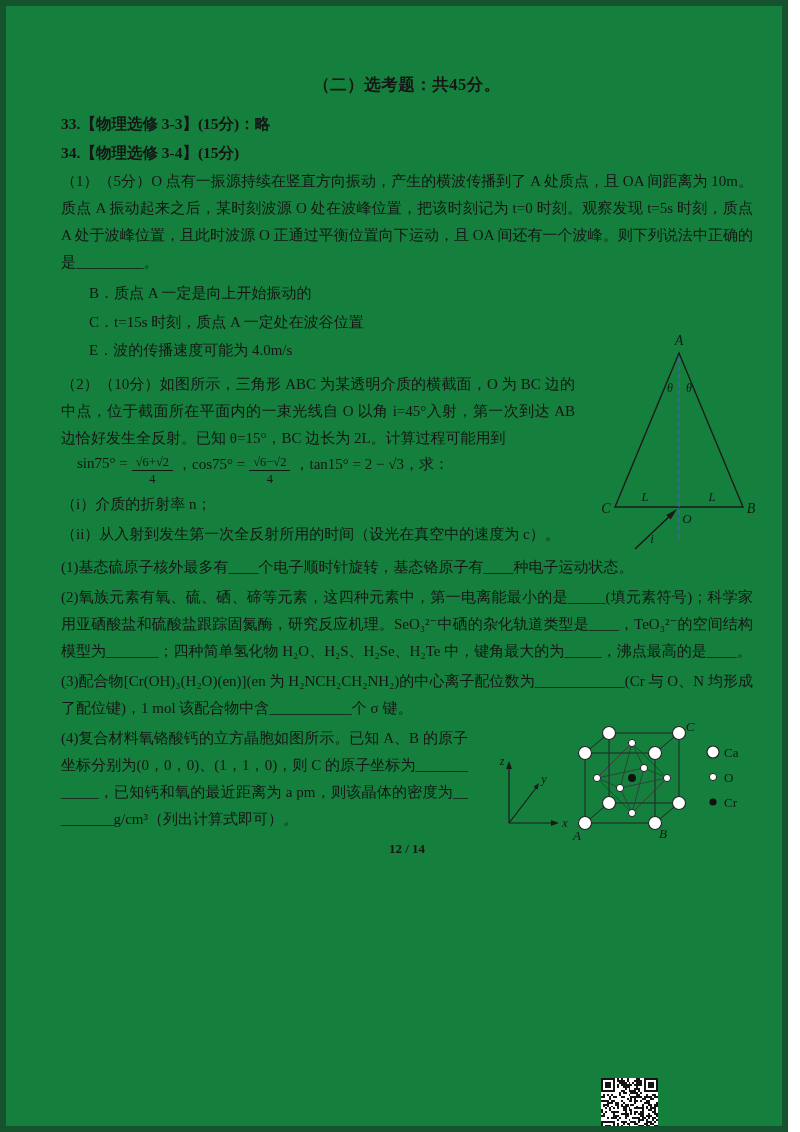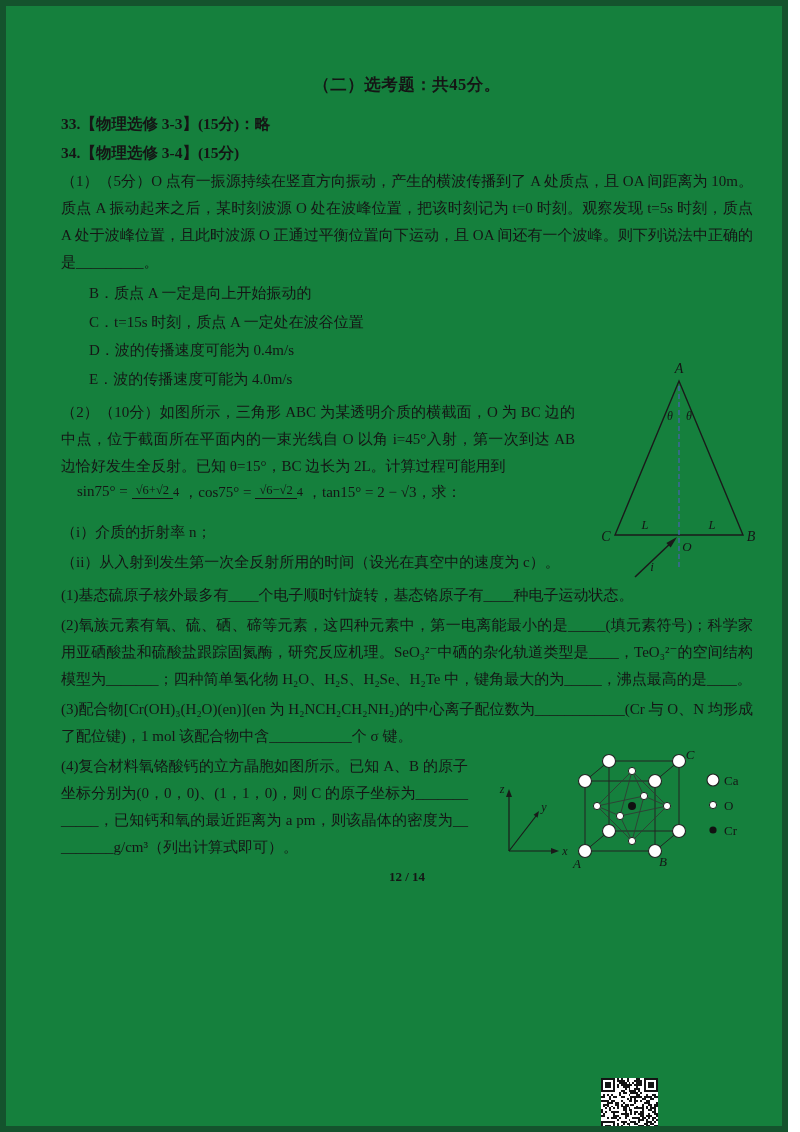--- a/index.html
+++ b/index.html
@@ -11,21 +11,21 @@
   }
   .content { position:absolute; left:55px; top:68px; width:692px; }
   .section-title { text-align:center; font-weight:bold; font-size:16.5px; margin-bottom:14px; letter-spacing:.5px; }
   .qhead { font-weight:bold; font-size:15.5px; line-height:27px; margin-bottom:2px; }
   .para { font-size:15px; line-height:27px; text-align:justify; word-break:break-all; margin-bottom:3px; }
   .options { margin:2px 0 6px 0; }
   .options .option { margin-left:28px; font-size:15px; line-height:28.5px; }
   .p2block { position:relative; margin-bottom:6px; }
   .p2txt { padding-right:178px; }
   .math-line { display:flex; align-items:flex-start; font-size:15px; height:34px; margin:1px 0 2px 16px; }
-  .frac { display:inline-flex; flex-direction:row; align-items:center; font-size:12.5px; line-height:1.15; margin:0 4px; }
+  .frac { display:inline-flex; flex-direction:column; align-items:center; font-size:12.5px; line-height:1.15; margin:0 4px; }
   .frac .num { border-bottom:1px solid #151515; padding:0 4px 1px 4px; }
   .frac .den { padding-top:1px; }
   .fig-triangle { position:absolute; right:-6px; top:-40px; }
   .sub4block { position:relative; }
   .sub4block .para { padding-right:285px; }
   .fig-crystal { position:absolute; right:-6px; top:-14px; }
   .page-number { text-align:center; font-size:13px; font-weight:bold; margin-top:8px; }
   .qr { position:absolute; left:595px; top:1072px; width:57px; height:57px; }
   svg text { font-family:"Liberation Serif","DejaVu Serif",serif; fill:#151515; }
 </style>
@@ -38,21 +38,20 @@
     <div class="section-title">（二）选考题：共45分。</div>
 
     <div class="qhead">33.【物理选修 3-3】(15分)：略</div>
     <div class="qhead">34.【物理选修 3-4】(15分)</div>
 
     <p class="para">（1）（5分）O 点有一振源持续在竖直方向振动，产生的横波传播到了 A 处质点，且 OA 间距离为 10m。质点 A 振动起来之后，某时刻波源 O 处在波峰位置，把该时刻记为 t=0 时刻。观察发现 t=5s 时刻，质点 A 处于波峰位置，且此时波源 O 正通过平衡位置向下运动，且 OA 间还有一个波峰。则下列说法中正确的是_________。</p>
 
     <div class="options">
       <div class="option">B．质点 A 一定是向上开始振动的</div>
       <div class="option">C．t=15s 时刻，质点 A 一定处在波谷位置</div>
-      <div class="option">D．波的传播速度可能为 0.4m/s</div>
       <div class="option">E．波的传播速度可能为 4.0m/s</div>
     </div>
 
     <div class="p2block">
       <p class="para p2txt">（2）（10分）如图所示，三角形 ABC 为某透明介质的横截面，O 为 BC 边的中点，位于截面所在平面内的一束光线自 O 以角 i=45°入射，第一次到达 AB 边恰好发生全反射。已知 θ=15°，BC 边长为 2L。计算过程可能用到</p>
 
       <div class="math-line p2txt">
         <span>sin75° =</span>
         <span class="frac">
           <span class="num">√6+√2</span>

